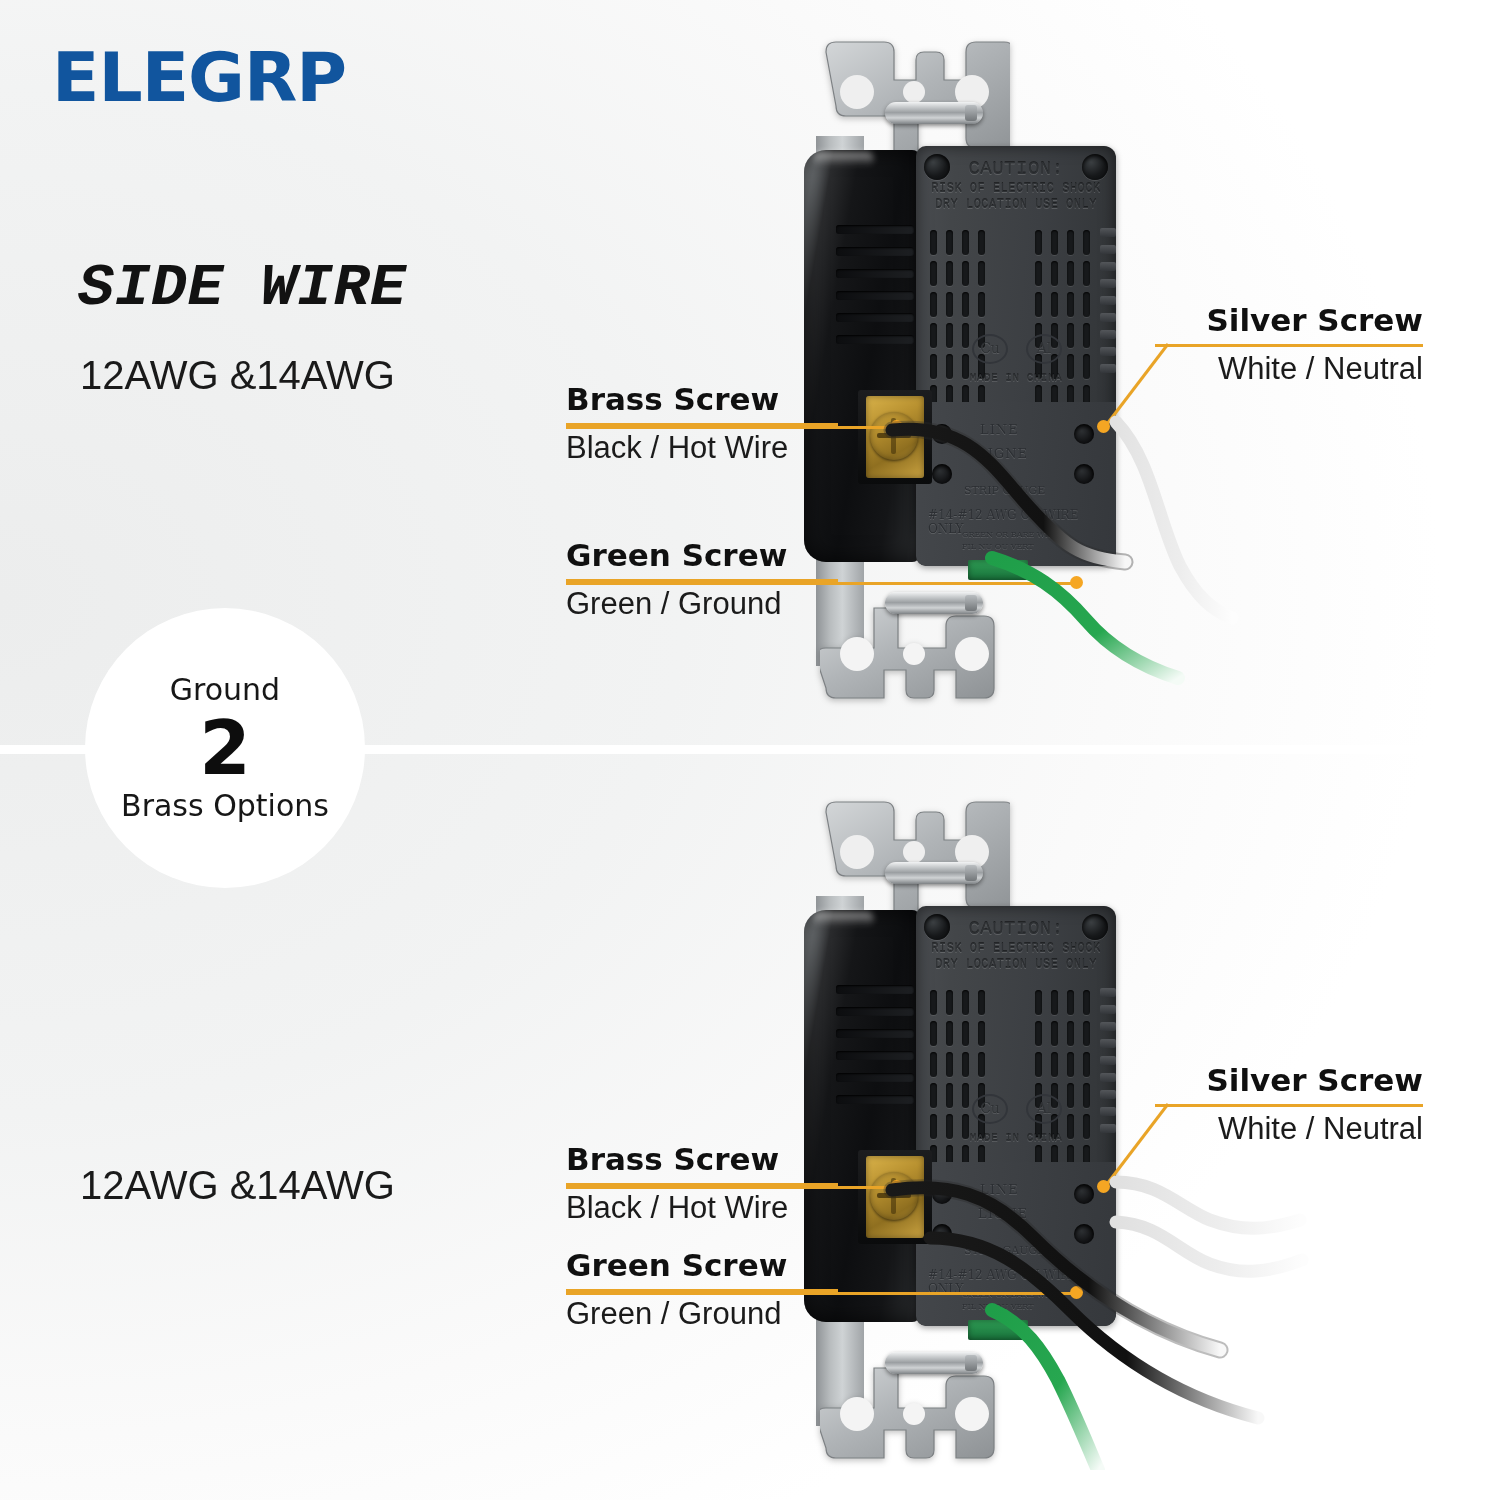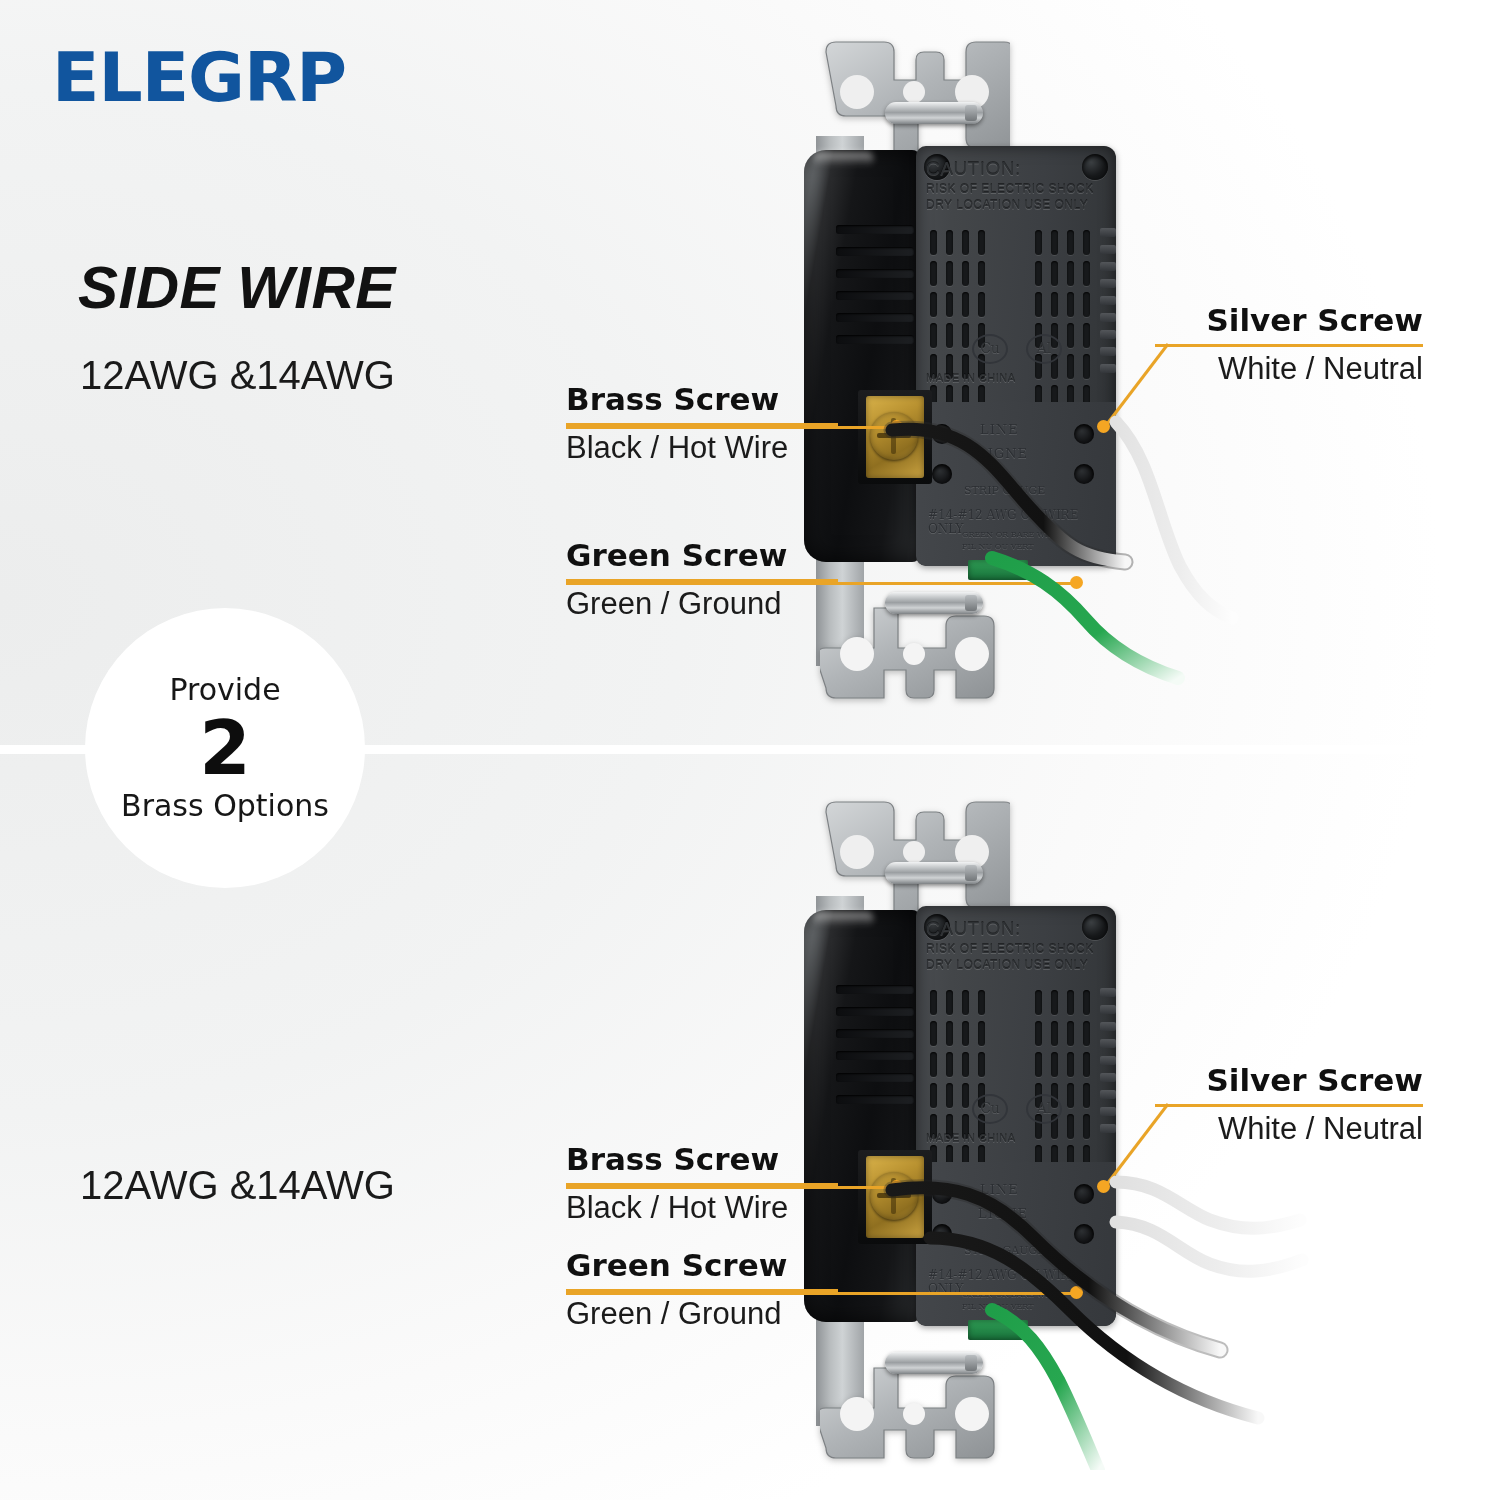--- a/index.html
+++ b/index.html
@@ -16,21 +16,21 @@
     position:absolute;left:55px;top:44px;
     font-family:"DejaVu Sans",sans-serif;
     font-weight:bold;font-size:68px;letter-spacing:-1px;
     color:#11559e;line-height:1;
     transform:scaleX(1.02);
   }
 
   
   .sec-title{
     position:absolute;
-    font-family:Liberation Sans, sans-serif;
+    font-family:Liberation Mono, monospace;
     font-weight:bold;font-style:italic;
     font-size:60px;letter-spacing:.5px;color:#121212;line-height:1;
   }
   .sec-sub{
     position:absolute;
     font-family:"Liberation Sans",sans-serif;
     font-weight:400;font-size:40px;color:#1a1a1a;line-height:1;
   }
 
   
@@ -97,24 +97,24 @@
     filter:blur(3px);
   }
   
   .rear{
     position:absolute;border-radius:10px 12px 12px 10px;
     background:linear-gradient(95deg,#4a4d51 0%,#434649 18%,#3c3f43 55%,#34373a 85%,#2b2e31 100%);
     box-shadow:inset 0 0 16px rgba(0,0,0,.55), 0 2px 6px rgba(0,0,0,.35);
     overflow:hidden;
   }
   .rear .emboss{
-    position:absolute;width:100%;text-align:left;
-    font-family:Liberation Sans, sans-serif;color:#2e3134;
+    position:absolute;width:100%;text-align:center;
+    font-family:Liberation Mono, monospace;color:#2e3134;
     text-shadow:0 1px 0 rgba(255,255,255,.16),0 -1px 0 rgba(0,0,0,.45);
-    letter-spacing:.5px;white-space:nowrap;margin-left:10px;
+    letter-spacing:.5px;white-space:nowrap;
   }
   .vents{position:absolute;display:grid;gap:6px 9px;}
   .vent{width:7px;height:25px;border-radius:4px;
         background:#17191b;box-shadow:inset 0 1px 2px rgba(0,0,0,.9),0 1px 0 rgba(255,255,255,.10);}
   .ridges{position:absolute;display:flex;flex-direction:column;gap:8px;}
   .ridge{width:16px;height:9px;border-radius:2px;
          background:linear-gradient(180deg,#53565a,#33363a);}
   .fin{position:absolute;height:9px;border-radius:3px;
        background:linear-gradient(90deg,#0c0d0f,#1d1f22);
        box-shadow:inset 0 1px 2px #000;}
@@ -156,21 +156,21 @@
 </head>
 <body>
 
 <div class="stage">
 
   <div class="logo">ELEGRP</div>
 
   <div class="divider"></div>
 
   <div class="badge">
-    <div class="b-top">Provide</div>
+    <div class="b-top">Ground</div>
     <div class="b-num">2</div>
     <div class="b-bot">Brass Options</div>
   </div>
 
   <div class="sec-title" style="left:78px;top:258px;">SIDE WIRE</div>
   <div class="sec-sub" style="left:80px;top:355px;">12AWG &amp;14AWG</div>
 
   <div class="sec-sub" style="left:80px;top:1165px;">12AWG &amp;14AWG</div>
 
   <div class="device" style="left:790px;top:40px;">

